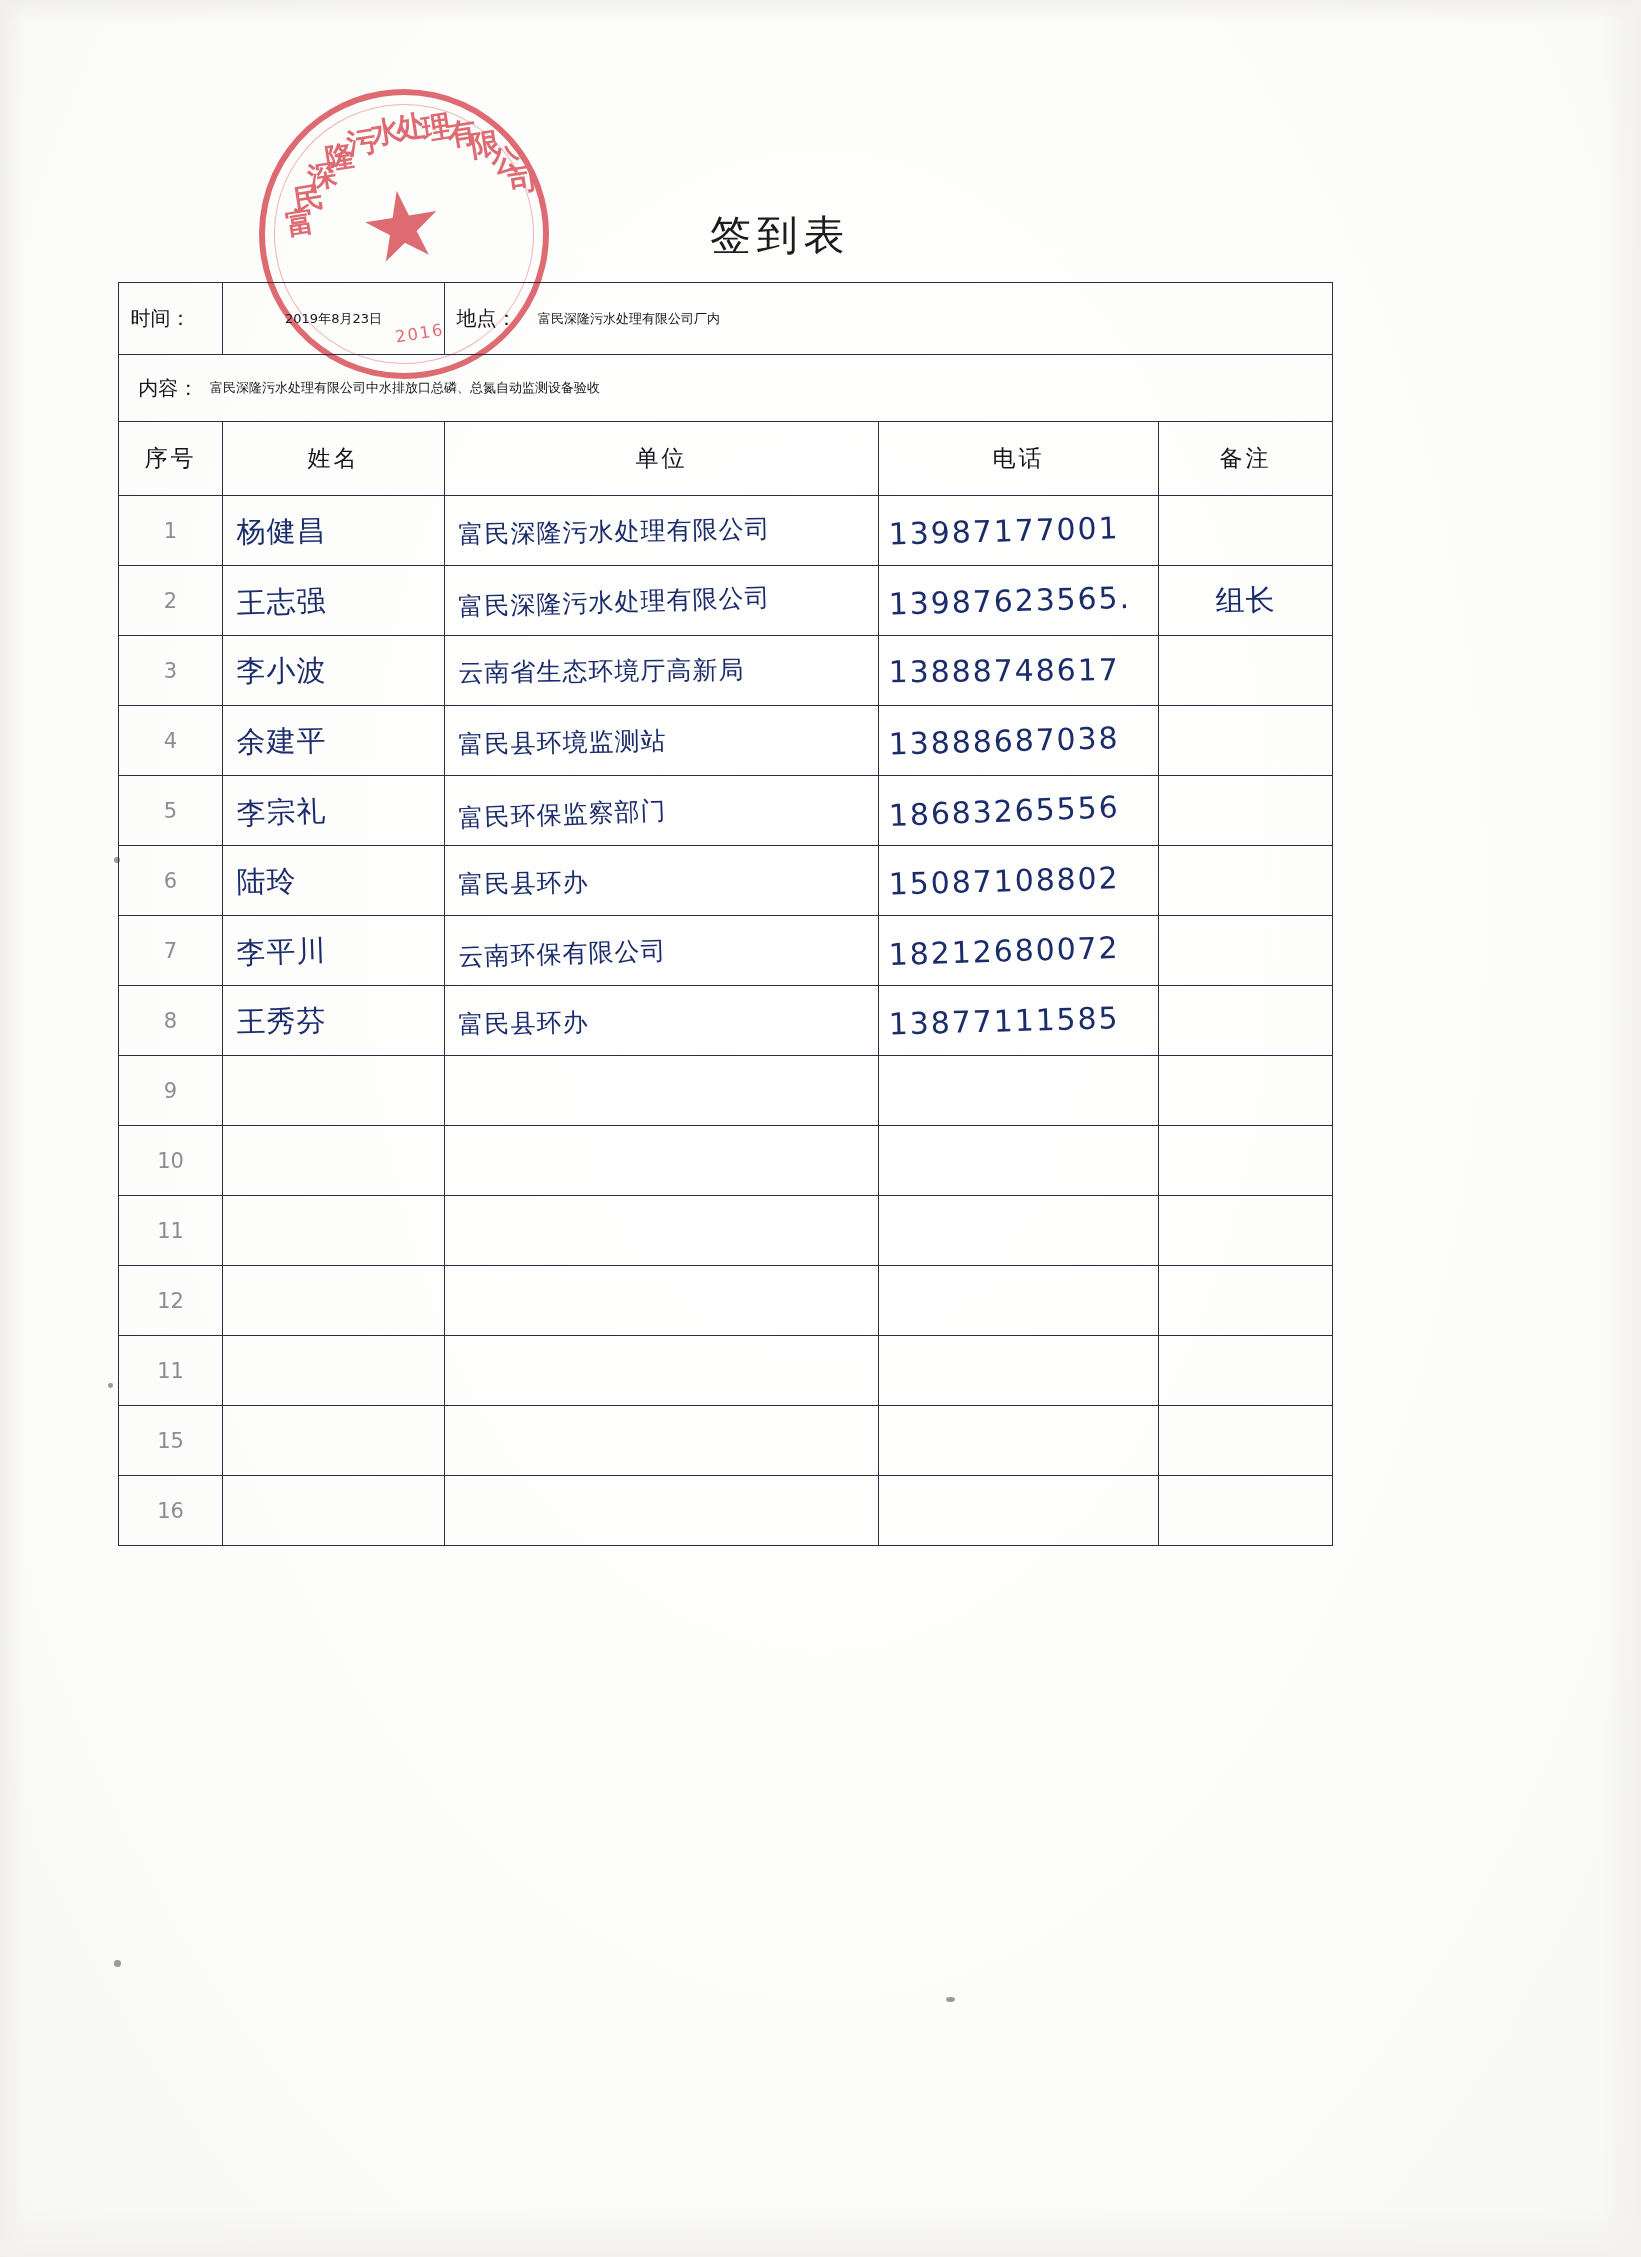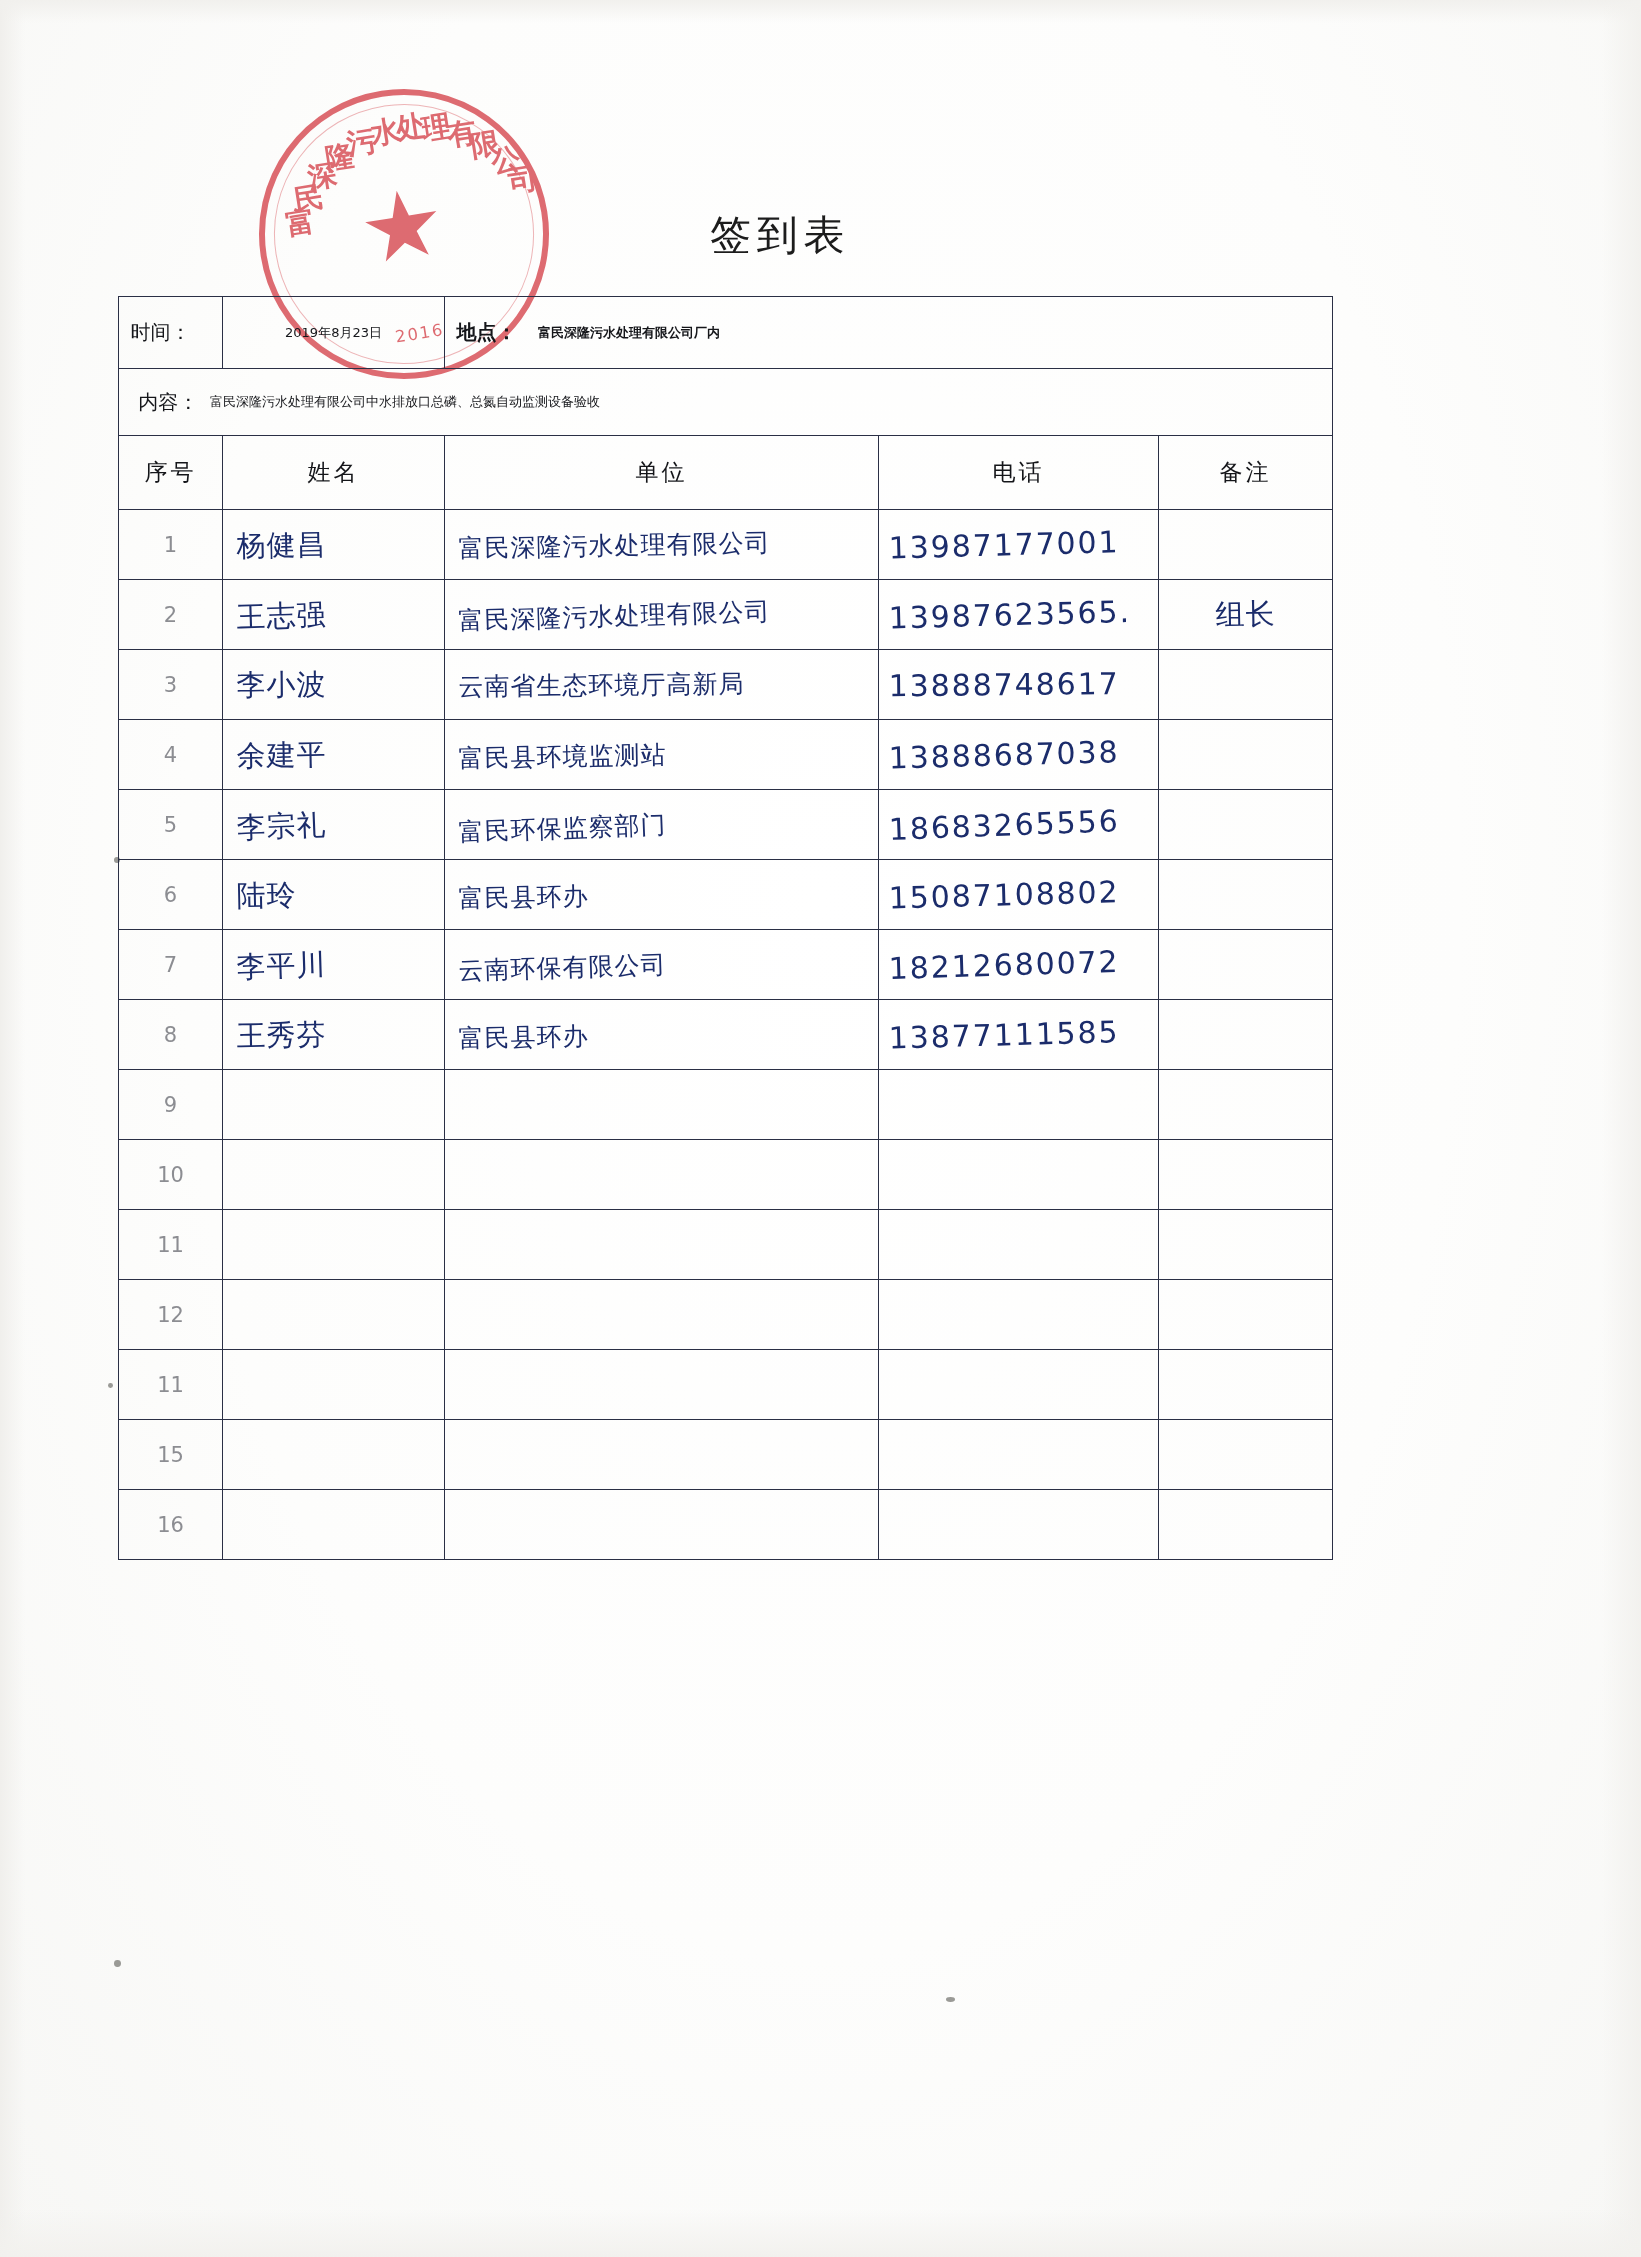--- a/index.html
+++ b/index.html
@@ -55,21 +55,21 @@
     color: #1c1c1c;
     font-family: "DejaVu Sans", sans-serif;
     font-weight: 500;
     white-space: nowrap;
   }
 
   
   .table-wrap {
     position: absolute;
     left: 118px;
-    top: 296px;
+    top: 282px;
     width: 1094px;
   }
   table.signin {
     border-collapse: collapse;
     width: 100%;
     table-layout: fixed;
   }
   table.signin td {
     border: 1.5px solid #2a2f45;
     padding: 0;
@@ -263,21 +263,21 @@
 
       <tbody>
           <tr class="row-meta">
         <td>
           <div class="cell-label">时间：</div>
         </td>
         <td>
           <div class="cell-text" style="text-align:center;">2019年8月23日</div>
         </td>
         <td colspan="3">
-          <div style="display:flex;align-items:center;font-weight:bold;">
+          <div style="display:flex;align-items:center;">
             <div class="cell-label">地点：</div>
             <div class="cell-text">富民深隆污水处理有限公司厂内</div>
           </div>
         </td>
       </tr>
 
       <tr class="row-content">
         <td colspan="5">
           <div style="display:flex;align-items:center;padding-left:7.7px;">
             <div class="cell-label">内容：</div>

